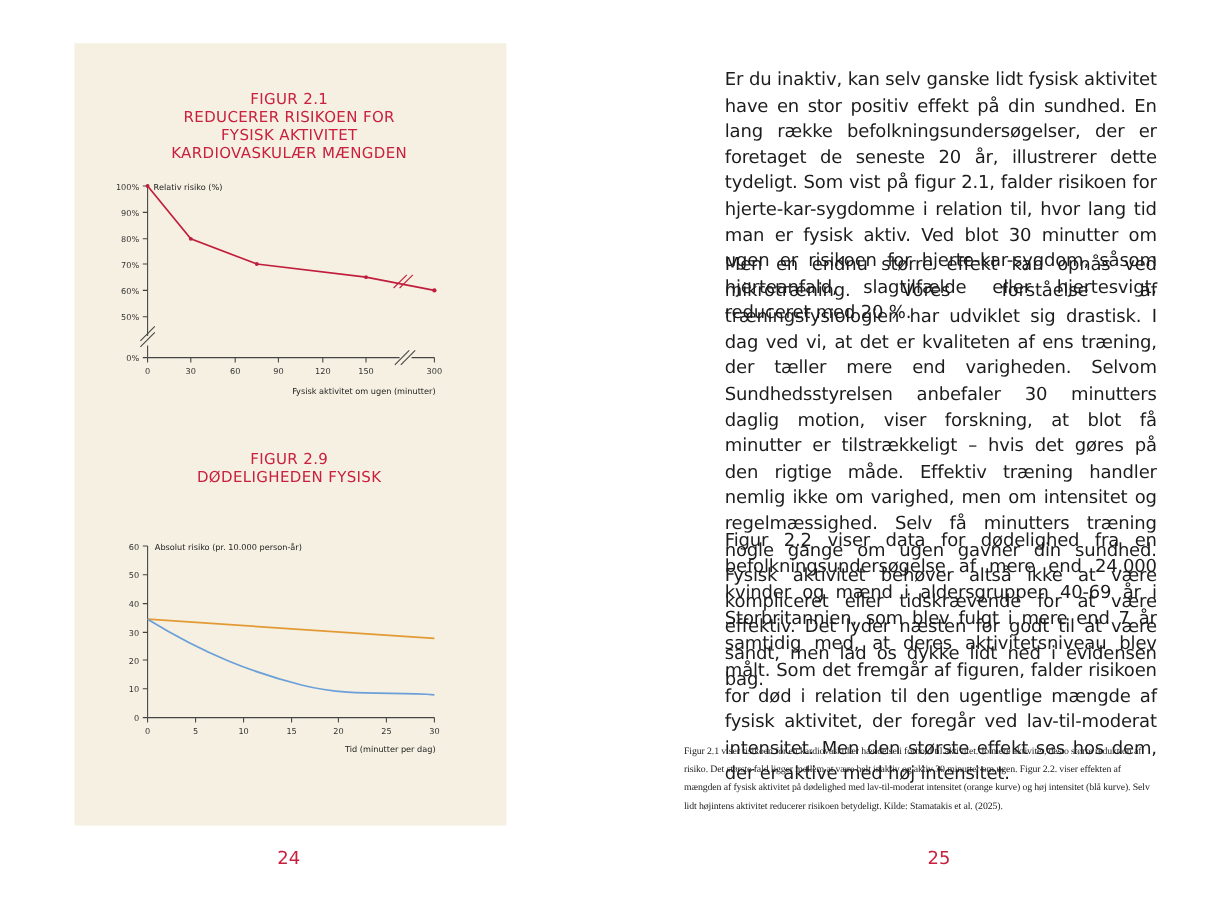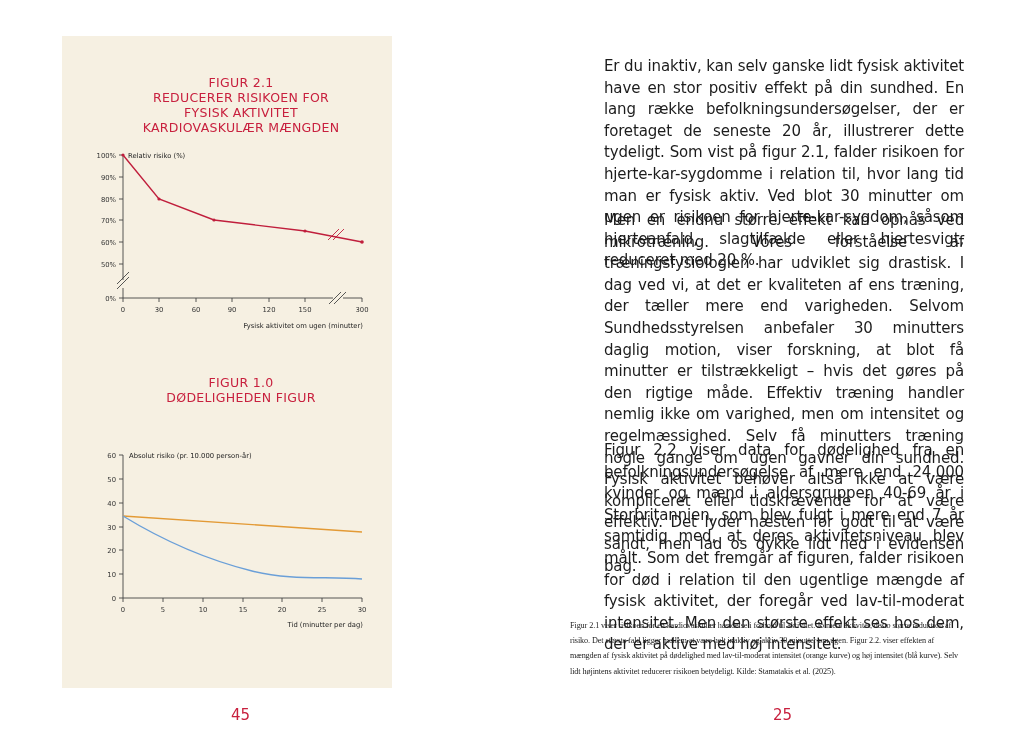--- a/index.html
+++ b/index.html
@@ -1,21 +1,21 @@
 <!DOCTYPE html>
 <html><head>
 <meta charset="utf-8">
 <style>
   html, body { margin: 0; padding: 0; }
   body {
     width: 1024px; height: 751px; background: #ffffff; position: relative; overflow: hidden;
     font-family: "Liberation Sans", sans-serif; color: #1a1a1a;
   }
   .left-panel {
-    position: absolute; left: 62px; top: 36px; width: 330px; height: 652px;
+    position: absolute; left: 62px; top: 36px; width: 360px; height: 652px;
     background: #f6f0e2;
   }
   .fig-title {
     position: absolute; left: 0; width: 358px; text-align: center;
     color: #c8203e; font-family: "DejaVu Sans", sans-serif; font-size: 12.5px;
     line-height: 15px; letter-spacing: 0.3px;
   }
   .fig-title div { white-space: nowrap; }
   svg text { font-family: "DejaVu Sans", sans-serif; }
   .chart { position: absolute; left: 0; }
@@ -108,22 +108,22 @@
       <circle cx="300" cy="206" r="1.8"></circle>
     </g>
 
     <g stroke="#c01e3c" stroke-width="0.9">
       <line x1="266" y1="204" x2="277" y2="193"></line>
       <line x1="271" y1="204" x2="282" y2="193"></line>
     </g>
   </svg>
 
   <div class="fig-title" style="top:339px;">
-    <div>FIGUR 1.0</div>
-    <div>DØDELIGHEDEN FIGUR</div>
+    <div>FIGUR 2.9</div>
+    <div>DØDELIGHEDEN FYSISK</div>
   </div>
 
   <svg class="chart" style="top:0;" width="358" height="652" viewBox="0 0 358 652">
     <text x="67" y="422" font-size="6.8" fill="#222">Absolut risiko (pr. 10.000 person-år)</text>
     <g stroke="#444" stroke-width="0.9" fill="none">
       <line x1="61" y1="419" x2="61" y2="562"></line>
       <line x1="61" y1="562" x2="300" y2="562"></line>
       <line x1="57" y1="419" x2="61" y2="419"></line>
       <line x1="57" y1="443" x2="61" y2="443"></line>
       <line x1="57" y1="467" x2="61" y2="467"></line>
@@ -158,21 +158,21 @@
       <text x="300" y="576">30</text>
     </g>
     <text x="301" y="591" font-size="6.8" fill="#222" text-anchor="end">Tid (minutter per dag)</text>
 
     <polyline fill="none" stroke="#e39a35" stroke-width="1.4" points="61,480 300,496"></polyline>
 
     <path fill="none" stroke="#6a9fd8" stroke-width="1.4" d="M61,480 C110,510 150,525 190,535 C230,545 265,540 300,543"></path>
   </svg>
 </div>
 
-<div class="page-number" style="left:231px;">45</div>
+<div class="page-number" style="left:231px;">24</div>
 
 <p class="body-text" style="top:56px; margin:0;">Er du inaktiv, kan selv ganske lidt fysisk aktivitet have en stor positiv effekt på din sundhed. En lang række befolkningsundersøgelser, der er foretaget de seneste 20 år, illustrerer dette tydeligt. Som vist på figur 2.1, falder risikoen for hjerte-kar-sygdomme i relation til, hvor lang tid man er fysisk aktiv. Ved blot 30 minutter om ugen er risikoen for hjerte-kar-sygdom, såsom hjerteanfald, slagtilfælde eller hjertesvigt, reduceret med 20 %.</p>
 <p class="body-text" style="top:210px; margin:0;">Men en endnu større effekt kan opnås ved mikrotræning. Vores forståelse af træningsfysiologien har udviklet sig drastisk. I dag ved vi, at det er kvaliteten af ens træning, der tæller mere end varigheden. Selvom Sundhedsstyrelsen anbefaler 30 minutters daglig motion, viser forskning, at blot få minutter er tilstrækkeligt – hvis det gøres på den rigtige måde. Effektiv træning handler nemlig ikke om varighed, men om intensitet og regelmæssighed. Selv få minutters træning nogle gange om ugen gavner din sundhed. Fysisk aktivitet behøver altså ikke at være kompliceret eller tidskrævende for at være effektiv. Det lyder næsten for godt til at være sandt, men lad os dykke lidt ned i evidensen bag.</p>
 <p class="body-text" style="top:440px; margin:0;">Figur 2.2 viser data for dødelighed fra en befolkningsundersøgelse af mere end 24.000 kvinder og mænd i aldersgruppen 40-69 år i Storbritannien, som blev fulgt i mere end 7 år samtidig med, at deres aktivitetsniveau blev målt. Som det fremgår af figuren, falder risikoen for død i relation til den ugentlige mængde af fysisk aktivitet, der foregår ved lav-til-moderat intensitet. Men den største effekt ses hos dem, der er aktive med høj intensitet.</p>
 
 <p class="caption" style="margin:0;">Figur 2.1 viser risikoen for en kardiovaskulær hændelse i forhold til aktivitet. Jo mere aktivitet, desto større reduktion af risiko. Det største fald ligger mellem at være helt inaktiv og aktiv 30 minutter om ugen. Figur 2.2. viser effekten af mængden af fysisk aktivitet på dødelighed med lav-til-moderat intensitet (orange kurve) og høj intensitet (blå kurve). Selv lidt højintens aktivitet reducerer risikoen betydeligt. Kilde: Stamatakis et al. (2025).</p>
 
 <div class="page-number" style="left:773px;">25</div>
 
 </body></html>

